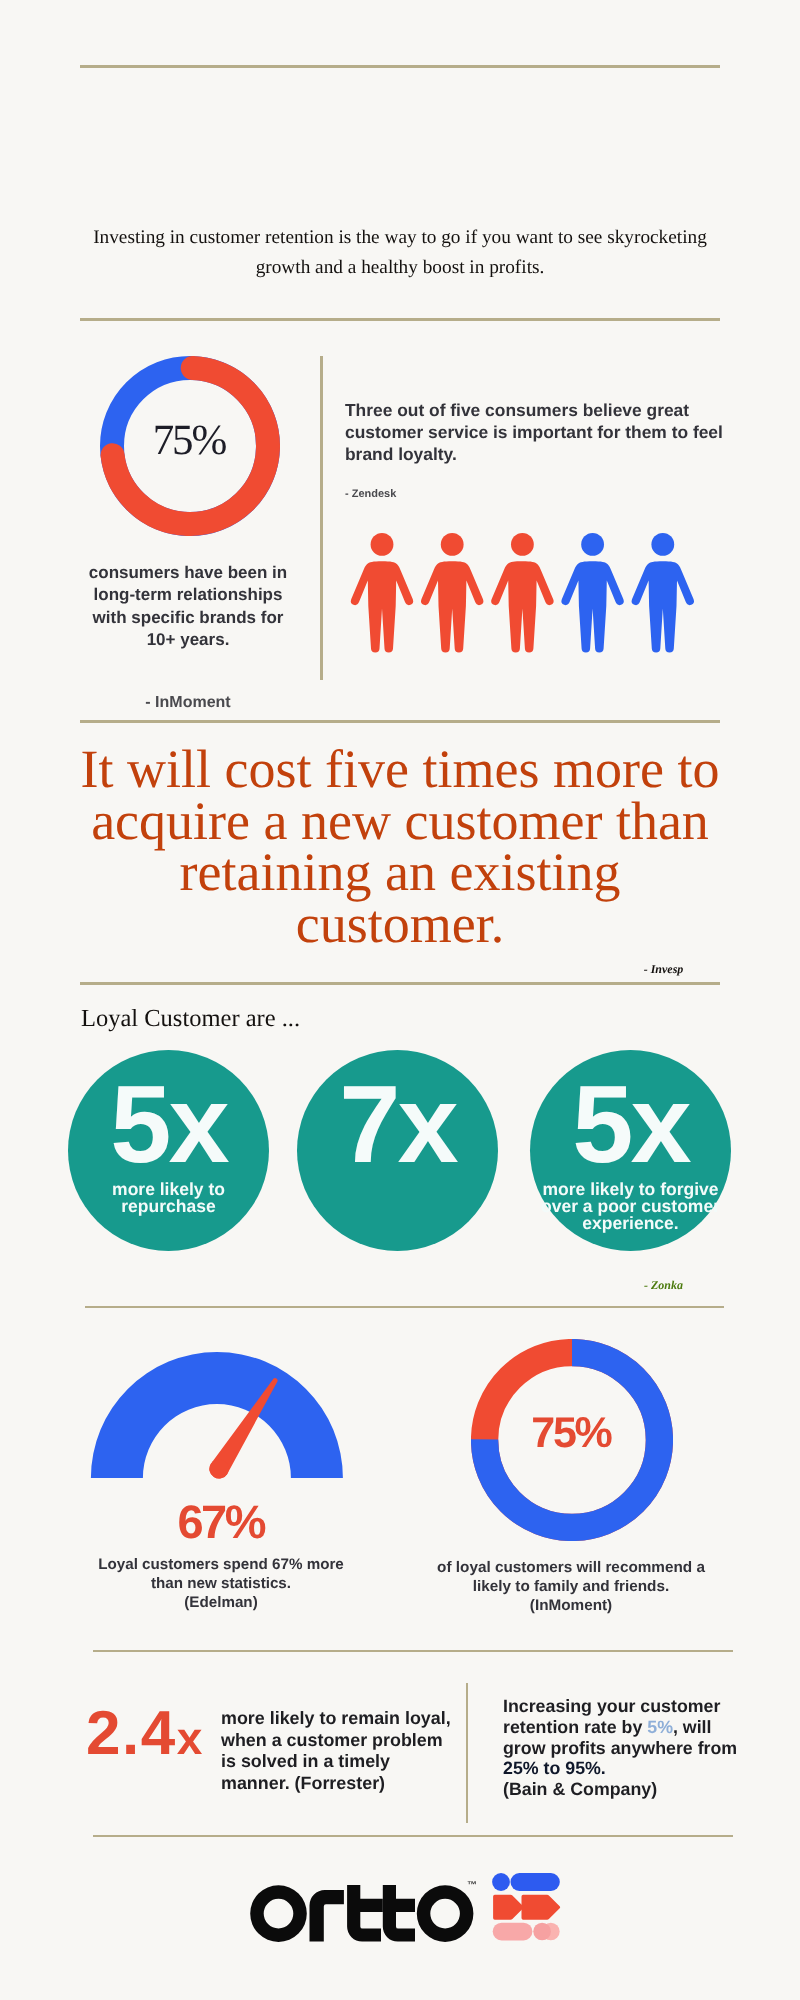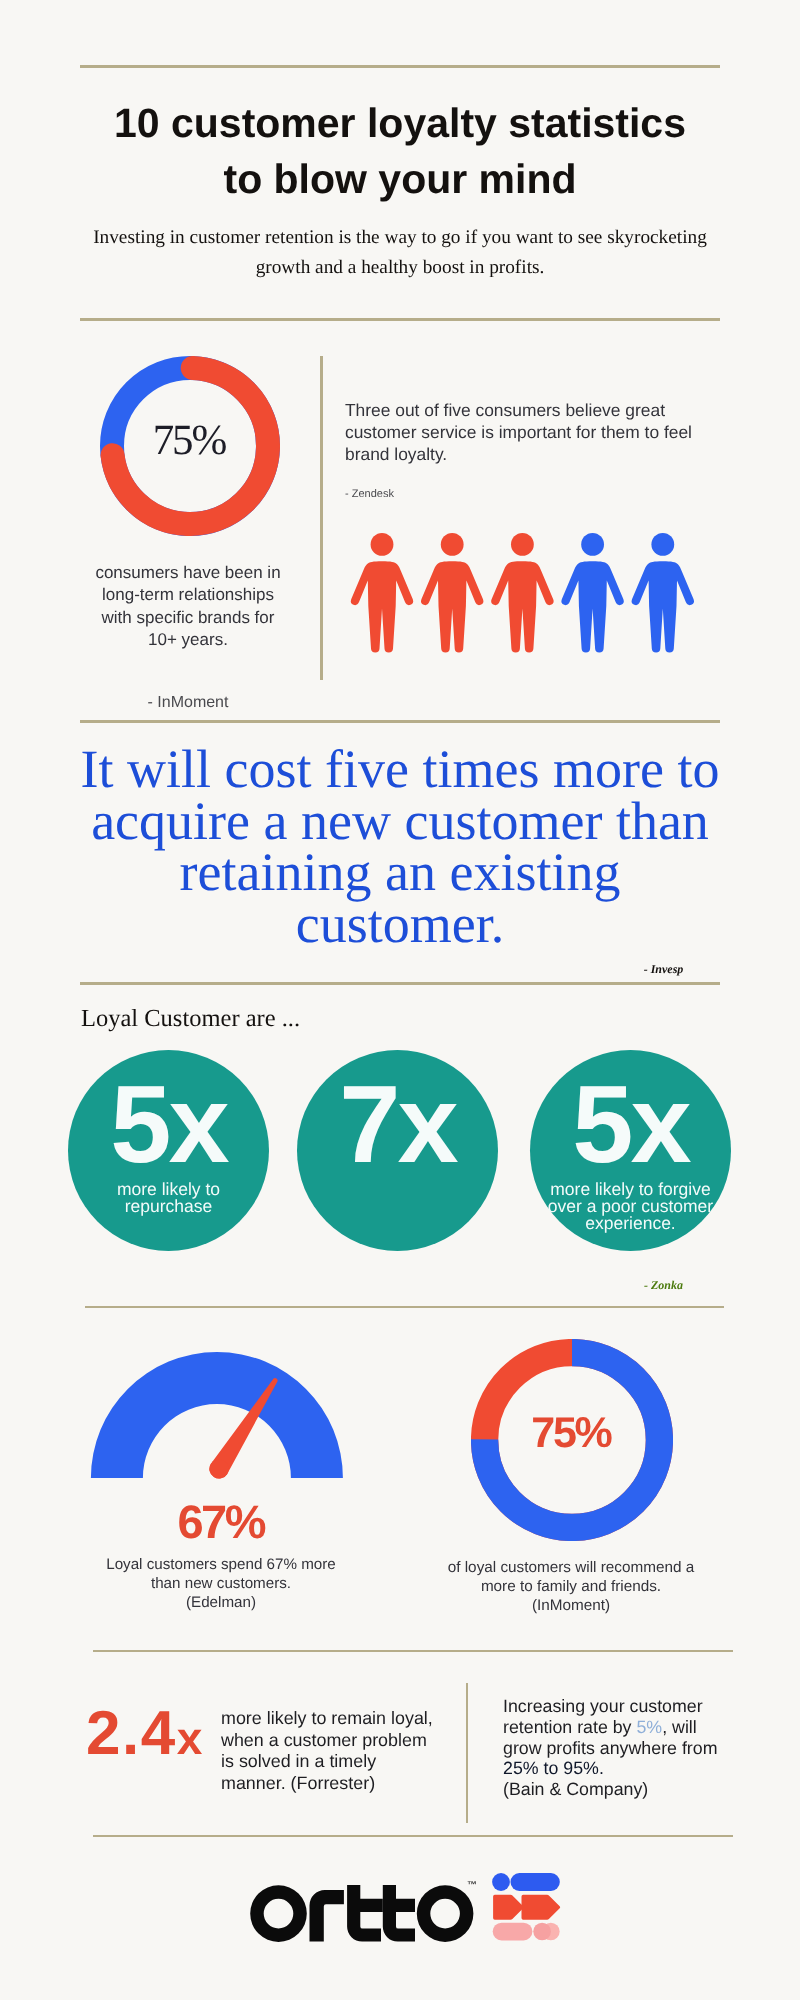--- a/index.html
+++ b/index.html
@@ -2,33 +2,29 @@
 <html><head>
 <meta charset="utf-8">
 <style>
   html,body{margin:0;padding:0;}
   body{width:800px;height:2000px;background:#F8F7F4;overflow:hidden;
        font-family:"Liberation Sans",sans-serif;-webkit-font-smoothing:antialiased;-moz-osx-font-smoothing:grayscale;text-rendering:geometricPrecision;}
   .page{position:relative;width:800px;height:2000px;transform:translateZ(0);}
   .abs{position:absolute;}
   .hr{position:absolute;background:#B6AD8A;height:3px;left:80px;width:640px;}
   .vr{position:absolute;background:#B6AD8A;width:3px;}
-  .sans{font-family:"Liberation Sans",sans-serif;}
+  .sans{font-family:"Liberation Sans",sans-serif;font-weight:bold;}
   .serif{font-family:"Liberation Serif",serif;}
   .ctr{text-align:center;}
 </style>
 </head>
 <body>
 
 <div class="page">
   <div class="hr" style="top:65px"></div>
-  <div class="abs ctr sans" style="left:80px;top:95px;width:640px;font-size:41px;line-height:56px;font-weight:bold;color:#14110F">
-     <span>10 customer loyalty statistics</span><br>
-     <span>to blow your mind</span>
-  </div>
 
   <div class="abs ctr serif" style="left:80px;top:223px;width:640px;font-size:19.3px;line-height:30px;color:#14110F">
      <span>Investing in customer retention is the way to go if you want to see skyrocketing</span><br>
      <span>growth and a healthy boost in profits.</span>
   </div>
 
   <div class="hr" style="top:318px"></div>
 
   <div class="vr" style="left:320px;top:356px;height:324px"></div>
 
@@ -73,21 +69,21 @@
         <circle cx="34" cy="15.4" r="11.4"></circle>
         <use href="#personGlyph"></use>
       </g>
     <g transform="translate(280.8,0)" fill="#2D63F0">
         <circle cx="34" cy="15.4" r="11.4"></circle>
         <use href="#personGlyph"></use>
       </g>
   </svg>
 
   <div class="hr" style="top:720px"></div>
-  <div class="abs ctr serif" style="left:80px;top:744px;width:640px;font-size:54px;line-height:51.7px;color:#1d4ed8">
+  <div class="abs ctr serif" style="left:80px;top:744px;width:640px;font-size:54px;line-height:51.7px;color:#c2410c">
     <span>It will cost five times more to</span><br>
     <span>acquire a new customer than</span><br>
     <span>retaining an existing</span><br>
     <span>customer.</span>
   </div>
   <div class="abs serif" style="left:600px;top:962px;width:127px;text-align:center;font-size:12px;font-style:italic;font-weight:bold;color:#14110F">- Invesp</div>
 
   <div class="hr" style="top:982px"></div>
   <div class="abs serif" style="left:81px;top:1005px;font-size:24.5px;color:#14110F">Loyal Customer are ...</div>
 
@@ -117,32 +113,32 @@
     <path d="M 2.9 129 A 126 126 0 0 1 254.9 129 L 202.9 129 A 74 74 0 0 0 54.9 129 Z" fill="#2D63F0"></path>
     <g transform="rotate(-57.6 131 120)">
       <path d="M 131 110.4 L 236.7 117.6 A 2.7 2.7 0 0 1 236.7 122.4 L 131 129.6 A 9.6 9.6 0 0 1 131 110.4 Z" fill="#F04B32"></path>
       <circle cx="131" cy="120" r="9.6" fill="#F04B32"></circle>
     </g>
   </svg>
 
   <div class="abs ctr sans" style="left:93px;top:1500px;width:258px;font-size:47px;line-height:44px;font-weight:bold;letter-spacing:-2.6px;text-indent:-2.6px;color:#E44A32">67%</div>
   <div class="abs ctr sans" style="left:74px;top:1555px;width:294px;font-size:15.2px;line-height:19px;color:#33333A">
     <span>Loyal customers spend 67% more</span><br>
-    <span>than new customers.</span><br>
+    <span>than new statistics.</span><br>
     <span>(Edelman)</span>
   </div>
 
   <svg class="abs" style="left:471px;top:1339px" width="202" height="202" viewBox="0 0 202 202">
     <circle cx="101" cy="101" r="87.4" fill="none" stroke="#F04B32" stroke-width="27.3"></circle>
     <circle cx="101" cy="101" r="87.4" fill="none" stroke="#2D63F0" stroke-width="27.3" stroke-dasharray="411.8 137.3" transform="rotate(-90 101 101)"></circle>
   </svg>
   <div class="abs ctr sans" style="left:471px;top:1409px;width:202px;font-size:43px;line-height:48px;font-weight:bold;letter-spacing:-2.2px;text-indent:-2.2px;color:#E44A32">75%</div>
   <div class="abs ctr sans" style="left:432px;top:1558px;width:278px;font-size:15.3px;line-height:19px;color:#33333A">
     <span>of loyal customers will recommend a</span><br>
-    <span>more to family and friends.</span><br>
+    <span>likely to family and friends.</span><br>
     <span>(InMoment)</span>
   </div>
 
   <div class="hr" style="left:93px;top:1650px;width:640px;height:2px"></div>
   <div class="vr" style="left:466px;top:1683px;height:140px;width:2px"></div>
 
   <div class="abs sans" style="left:86px;top:1707px;font-size:62px;line-height:53px;font-weight:bold;letter-spacing:1.5px;color:#E44A32"><span>2.4</span><span style="font-size:46px;letter-spacing:0px">x</span></div>
   <div class="abs sans" style="left:221px;top:1708px;width:245px;font-size:17.9px;line-height:21.7px;color:#1E1E22">
     <span>more likely to remain loyal,</span><br>
     <span>when a customer problem</span><br>

